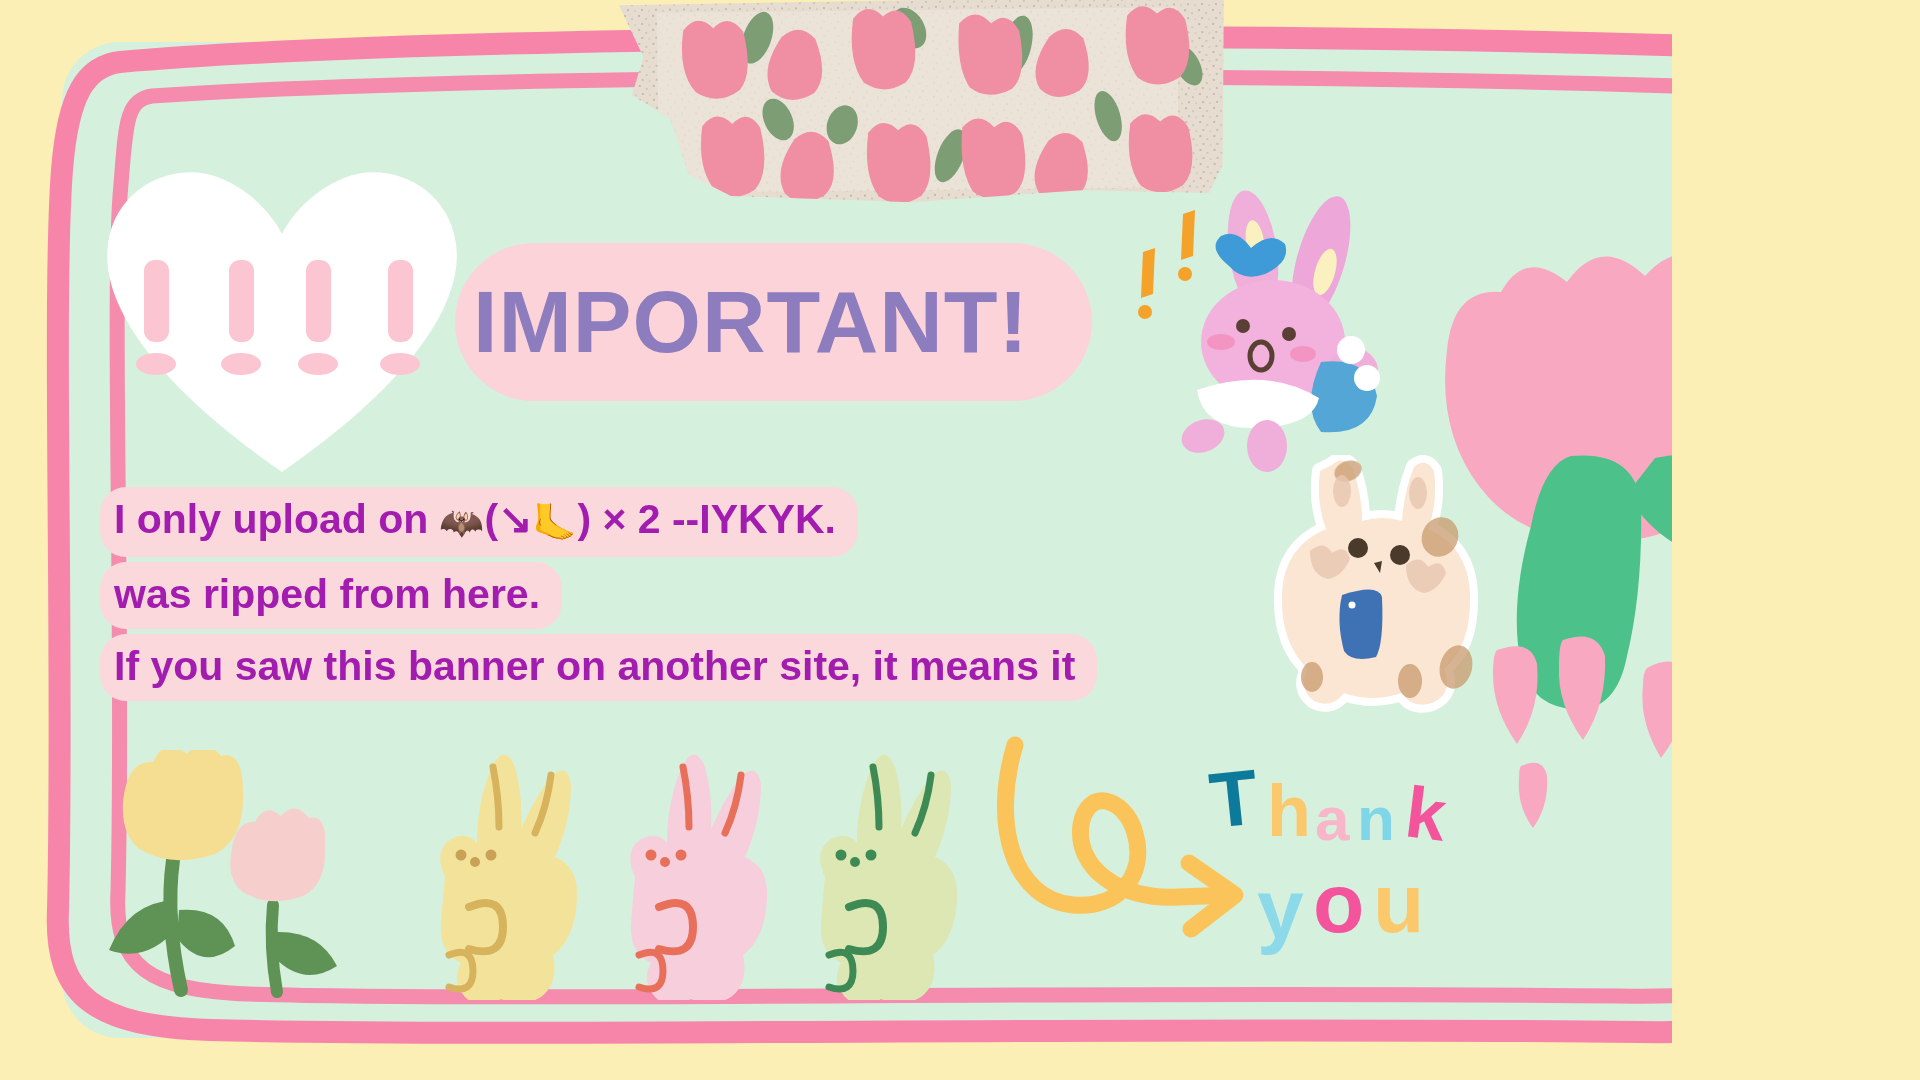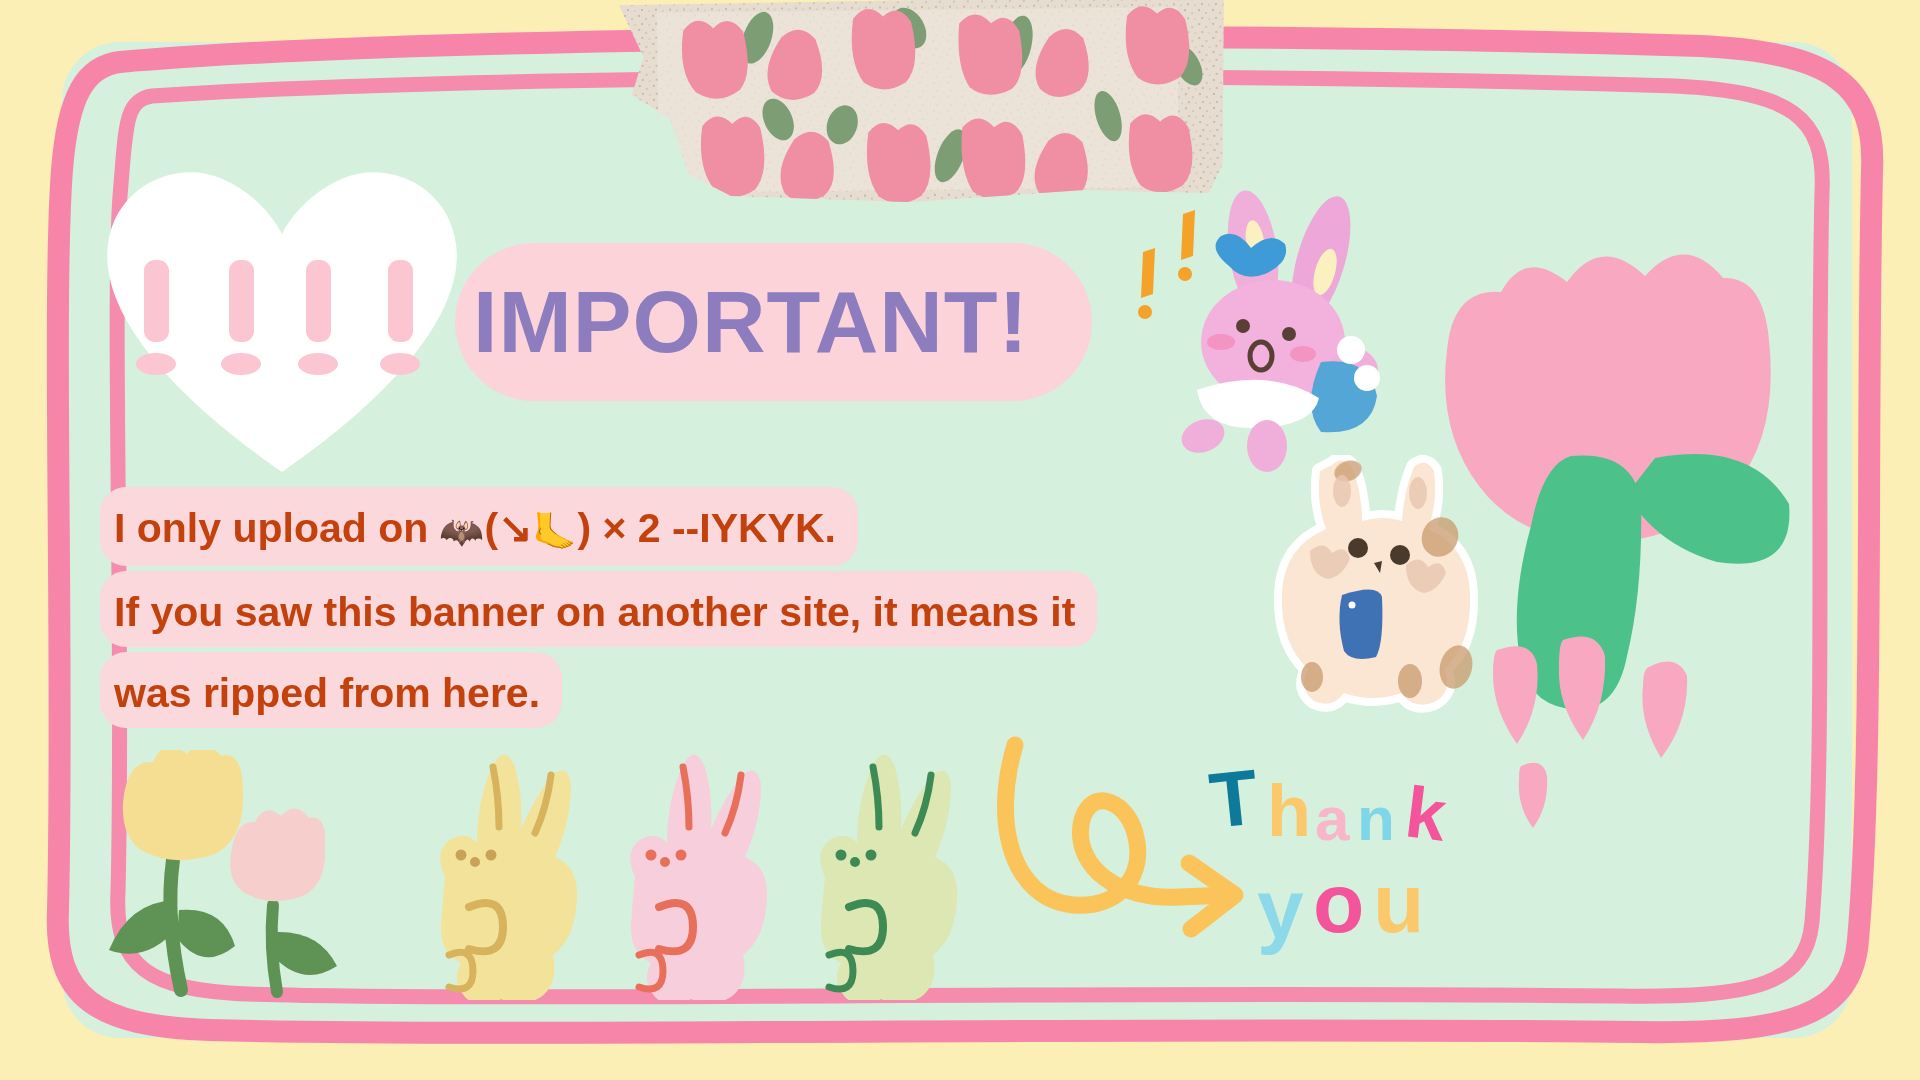--- a/index.html
+++ b/index.html
@@ -1,21 +1,21 @@
 <!DOCTYPE html>
 <html><head>
 <meta charset="utf-8">
 <style>
   html,body{margin:0;padding:0;}
   body{
     width:1920px;height:1080px;overflow:hidden;
     background:#FBEFB6;
     font-family:"Liberation Sans", sans-serif;
   }
-  #stage{position:relative;width:1920px;height:1080px;overflow:hidden;background:#FBEFB6;}
+  #stage{position:relative;width:1672px;height:1080px;overflow:hidden;background:#FBEFB6;}
 
   
   .frame-svg{position:absolute;left:0;top:0;width:1920px;height:1080px;}
   .mint-panel{
     position:absolute;left:62px;top:42px;width:1790px;height:996px;
     background:#D5F1DD;border-radius:58px;
   }
 
   
   .washi{position:absolute;left:610px;top:-4px;width:625px;height:215px;transform:rotate(-0.6deg);}
@@ -33,22 +33,22 @@
     display:flex;align-items:center;
     color:#8D7CBE;font-size:88px;font-weight:bold;letter-spacing:1px;
     font-family:"Liberation Sans", sans-serif;
   }
 
   
   .body-block{position:absolute;left:100px;top:487px;width:1080px;}
   .line{
     display:block;width:max-content;max-width:1080px;
     background:#FBD8DB;border-radius:26px;
-    padding:14px 22px 7px 14px;margin-bottom:5px;
-    color:#c2410c;font-size:41px;font-weight:bold;line-height:55px;
+    padding:5px 22px 7px 14px;margin-bottom:5px;
+    color:#a21caf;font-size:41px;font-weight:bold;line-height:55px;
     white-space:nowrap;
     font-family:"Liberation Sans", sans-serif;
   }
   .emoji{font-size:36px;vertical-align:-2px;}
 
   
   .dec{position:absolute;}
   .tulips-bl{left:95px;top:750px;width:265px;height:250px;}
   .gummies{left:405px;top:745px;width:555px;height:255px;}
   .arrow{left:995px;top:715px;width:290px;height:240px;}
@@ -133,22 +133,22 @@
     </g>
   </svg>
 
   <div class="important-pill"></div>
   <div class="important-text">IMPORTANT!</div>
 
   <div class="body-block">
 
     <span class="line"><span>I only upload on </span><span class="emoji">🦇</span><span>(</span><span>↘</span><span class="emoji">🦶</span><span>)</span><span> × 2 --IYKYK.</span></span>
 
+    <span class="line">was ripped from here.</span>
     <span class="line">If you saw this banner on another site, it means it</span>
-    <span class="line">was ripped from here.</span>
   </div>
 
   <svg class="dec tulips-bl" viewBox="0 0 265 250" xmlns="http://www.w3.org/2000/svg">
     <path d="M 78 110 Q 70 168, 86 240" stroke="#5E9355" stroke-width="14" fill="none" stroke-linecap="round"></path>
     <path d="M 80 150 Q 34 152, 14 200 Q 52 214, 84 176 Z" fill="#5E9355"></path>
     <path d="M 84 160 Q 128 156, 140 196 Q 108 222, 82 188 Z" fill="#5E9355"></path>
     <path d="M 28 52 q 4 -42 30 -40 q 12 -26 34 -8 q 16 -20 34 2 q 22 -6 22 36 q 2 46 -28 62 q -42 14 -74 -4 q -20 -14 -18 -48 Z" fill="#F5DE92"></path>
     <path d="M 178 155 Q 174 196, 182 242" stroke="#5E9355" stroke-width="12" fill="none" stroke-linecap="round"></path>
     <path d="M 180 182 Q 224 180, 242 216 Q 208 238, 178 206 Z" fill="#5E9355"></path>
     <path d="M 136 104 q 4 -34 24 -32 q 10 -20 26 -6 q 14 -16 28 2 q 18 -4 16 28 q 2 38 -22 50 q -34 12 -60 -4 q -16 -12 -12 -38 Z" fill="#F6CFCC"></path>

